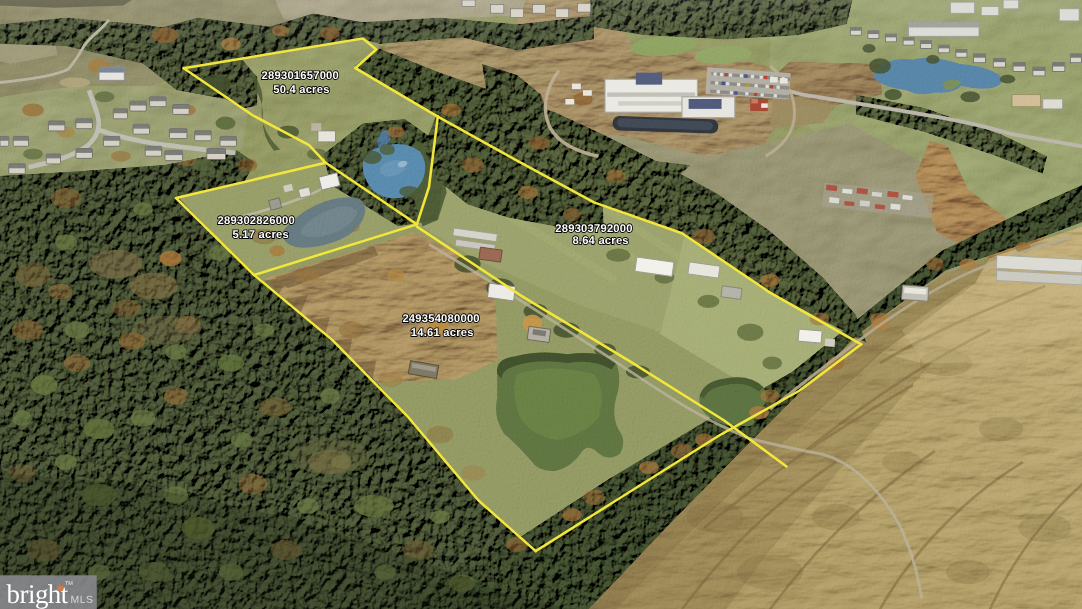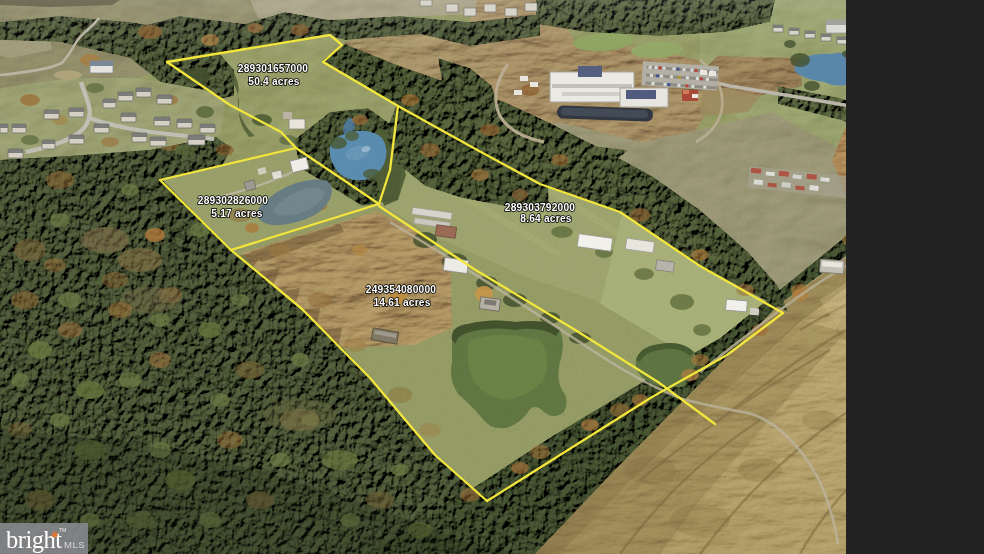--- a/index.html
+++ b/index.html
@@ -1,16 +1,16 @@
 <!DOCTYPE html>
 <html><head>
 <meta charset="utf-8">
 <style>
 html,body{margin:0;padding:0;background:#222;}
-#wrap{width:846px;height:554px;overflow:hidden;position:relative;font-family:"Liberation Sans",sans-serif;}
+#wrap{width:984px;height:554px;overflow:hidden;position:relative;font-family:"Liberation Sans",sans-serif;}
 </style>
 </head>
 <body>
 <div id="wrap">
 <svg width="984" height="554" viewBox="0 0 984 554">
 <defs>
 <filter id="fFor" x="-5%" y="-5%" width="110%" height="110%">
   <feTurbulence type="fractalNoise" baseFrequency="0.15 0.12" numOctaves="3" seed="7" result="n"></feTurbulence>
   <feDiffuseLighting in="n" lighting-color="#ffffff" surfaceScale="6.5" result="l">
     <feDistantLight azimuth="235" elevation="45"></feDistantLight>

